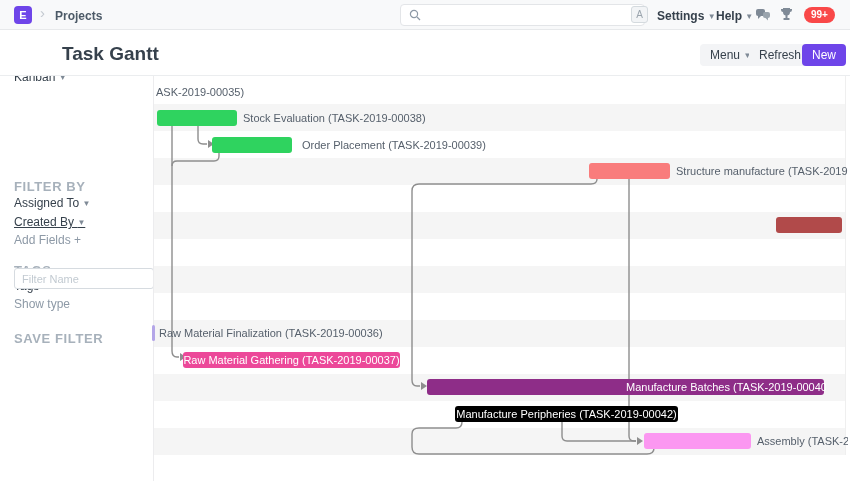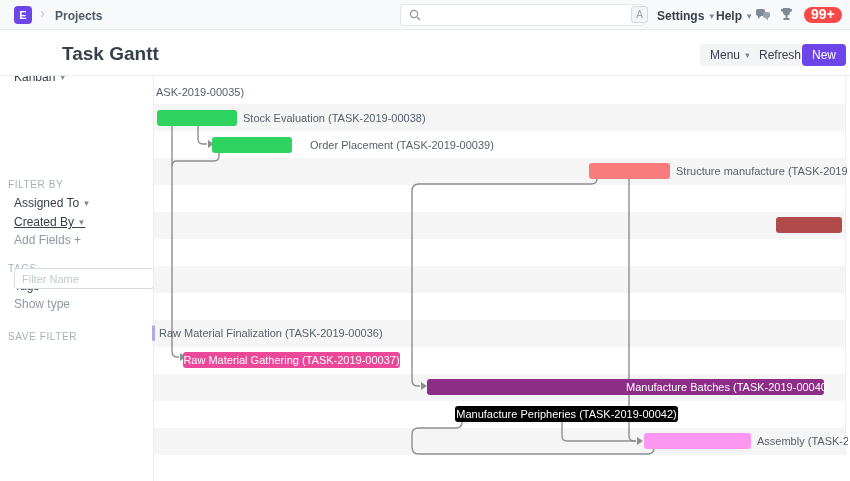--- a/index.html
+++ b/index.html
@@ -11,32 +11,32 @@
   .logo { position:absolute; left:14px; top:6px; width:18px; height:18px; border-radius:4px; background:#6e45e9; color:#fff; font-size:11px; font-weight:bold; display:flex; align-items:center; justify-content:center; cursor:pointer; }
   .crumb-chev { position:absolute; left:40px; top:4px; color:#c3c9d0; font-size:15px; }
   .crumb { position:absolute; left:55px; top:9px; font-size:12px; font-weight:bold; color:#4c5a67; cursor:pointer; }
   .searchbox { position:absolute; left:400px; top:4px; width:245px; height:22px; background:#fff; border:1px solid #e3e5e8; border-radius:4px; display:flex; align-items:center; padding:0 8px; }
   .searchbox input { border:none; outline:none; flex:1; font-size:11px; color:#6a7682; background:transparent; font-family:"Liberation Sans",sans-serif; }
   .searchbox input::placeholder { color:#b3bcc5; }
   .avatar { position:absolute; left:631px; top:6px; width:17px; height:17px; border:1px solid #d4dade; border-radius:3px; background:#f2f4f6; color:#9aa4ad; font-size:10px; display:flex; align-items:center; justify-content:center; cursor:pointer; }
   .navlink { position:absolute; top:9px; font-size:12px; font-weight:bold; color:#36414c; cursor:pointer; }
   .caret { font-size:8px; color:#7f8a96; vertical-align:1px; }
   .nav-ico { position:absolute; top:7px; cursor:pointer; }
-  .badge99 { position:absolute; left:804px; top:7px; background:#f94848; color:#fff; font-size:14px; font-weight:bold; border-radius:9px; padding:2px 7px 3px; line-height:11px; cursor:pointer; }
+  .badge99 { position:absolute; left:804px; top:7px; background:#f94848; color:#fff; font-size:10px; font-weight:bold; border-radius:9px; padding:2px 7px 3px; line-height:11px; cursor:pointer; }
 
   
   .titlebar { position:absolute; left:0; top:30px; width:850px; height:46px; background:#fff; border-bottom:1px solid #ebedef; }
   .page-title { position:absolute; left:62px; top:13px; font-size:19px; font-weight:bold; color:#36414c; }
   .btn { position:absolute; top:14px; height:22px; border:none; border-radius:4px; font-size:12px; font-family:"Liberation Sans",sans-serif; color:#36414c; background:#f3f4f6; padding:0 10px; cursor:pointer; }
   .btn.primary { background:#6e45e9; color:#fff; }
 
   
   .sidebar { position:absolute; left:0; top:76px; width:154px; height:405px; background:#fff; border-right:1px solid #ececee; overflow:hidden; font-size:12px; }
   .sb-kanban { position:absolute; left:14px; top:-6px; height:14px; overflow:hidden; color:#36414c; cursor:pointer; }
-  .sb-head { position:absolute; left:8px; font-size:10px; font-weight:normal; letter-spacing:.6px; color:#a7b1bb; }
+  .sb-head { position:absolute; left:14px; font-size:13px; font-weight:bold; letter-spacing:.6px; color:#a7b1bb; }
   .sb-item { position:absolute; left:14px; color:#36414c; cursor:pointer; white-space:nowrap; }
   .sb-item.muted { color:#8d99a6; }
   .sb-item.underline { text-decoration:underline; }
   .sb-input { position:absolute; left:14px; top:192px; width:140px; height:21px; border:1px solid #d6dbe0; border-radius:3px; font-size:11px; padding:0 7px; color:#6a7682; font-family:"Liberation Sans",sans-serif; outline:none; }
   .sb-input::placeholder { color:#c2cad1; }
 
   
   .gantt { position:absolute; left:154px; top:76px; width:696px; height:405px; background:#fff; }
   .gantt-grid { position:absolute; left:0; top:28px; width:691px; height:351px;
     background:repeating-linear-gradient(to bottom, #f5f5f5 0px, #f5f5f5 27px, #ffffff 27px, #ffffff 54px); }
@@ -113,21 +113,21 @@
       <path d="M629,178 L629,436 Q629,441 634,441 L636,441" fill="none" stroke="#8e8e8e" stroke-width="1.4"></path>
       <polygon points="637,437 637,445 643,441" fill="#8e8e8e"></polygon>
       <path d="M562,421 L562,436 Q562,441 567,441 L636,441" fill="none" stroke="#8e8e8e" stroke-width="1.4"></path>
       <path d="M462,421 L462,422 Q462,428 456,428 L419,428 Q412,428 412,434 L412,447 Q412,454 419,454 L647,454 Q654,454 654,448" fill="none" stroke="#8e8e8e" stroke-width="1.4"></path>
     </svg>
   <div id="gantt-bars">
       <div class="glabel" style="left: 2px; top: 8px; width: 120px;">ASK-2019-00035)</div>
       <div class="gbar" style="left: 3px; top: 34px; width: 80px; background: rgb(47, 211, 95);"></div>
       <div class="glabel" style="left: 89px; top: 34px; width: 200px;">Stock Evaluation (TASK-2019-00038)</div>
       <div class="gbar" style="left: 58px; top: 61px; width: 80px; background: rgb(47, 211, 95);"></div>
-      <div class="glabel" style="left: 156px; top: 61px; width: 200px;">Order Placement (TASK-2019-00039)</div>
+      <div class="glabel" style="left: 148px; top: 61px; width: 200px;">Order Placement (TASK-2019-00039)</div>
       <div class="gbar" style="left: 435px; top: 87px; width: 81px; background: rgb(249, 124, 124);"></div>
       <div class="glabel" style="left: 522px; top: 87px; width: 172px;">Structure manufacture (TASK-2019-00</div>
       <div class="gbar" style="left: 622px; top: 141px; width: 66px; background: rgb(177, 74, 74);"></div>
       <div class="gbar" style="left: -2px; top: 249px; width: 3px; background: rgb(180, 166, 232);"></div>
       <div class="glabel" style="left: 5px; top: 249px; width: 250px;">Raw Material Finalization (TASK-2019-00036)</div>
       <div class="gbar" style="left: 29px; top: 276px; width: 217px; background: #ec4899;">
         <span class="inlabel">Raw Material Gathering (TASK-2019-00037)</span>
       </div>
       <div class="gbar" style="left: 273px; top: 303px; width: 397px; background: rgb(142, 45, 136);"></div>
       <div class="glabel" style="left: 472px; top: 303px; width: 200px; color: rgb(255, 255, 255); z-index: 3;">Manufacture Batches (TASK-2019-00040)</div>

